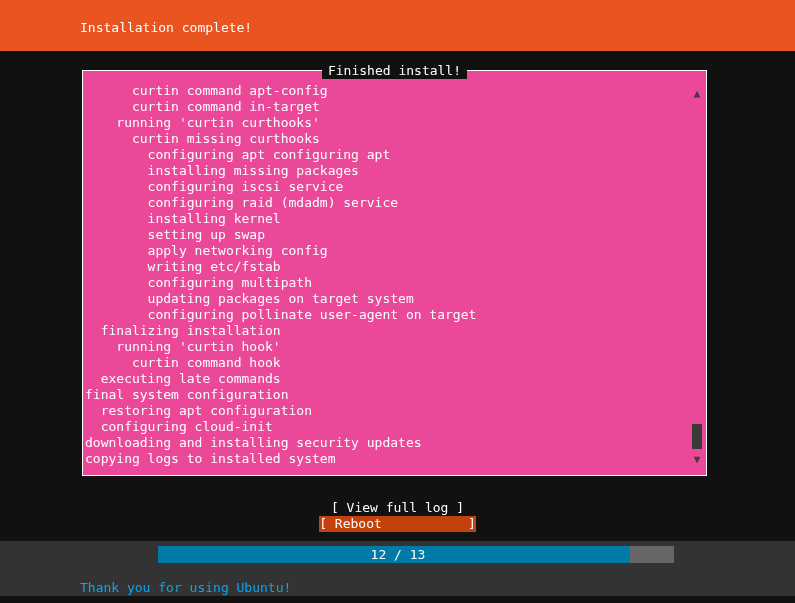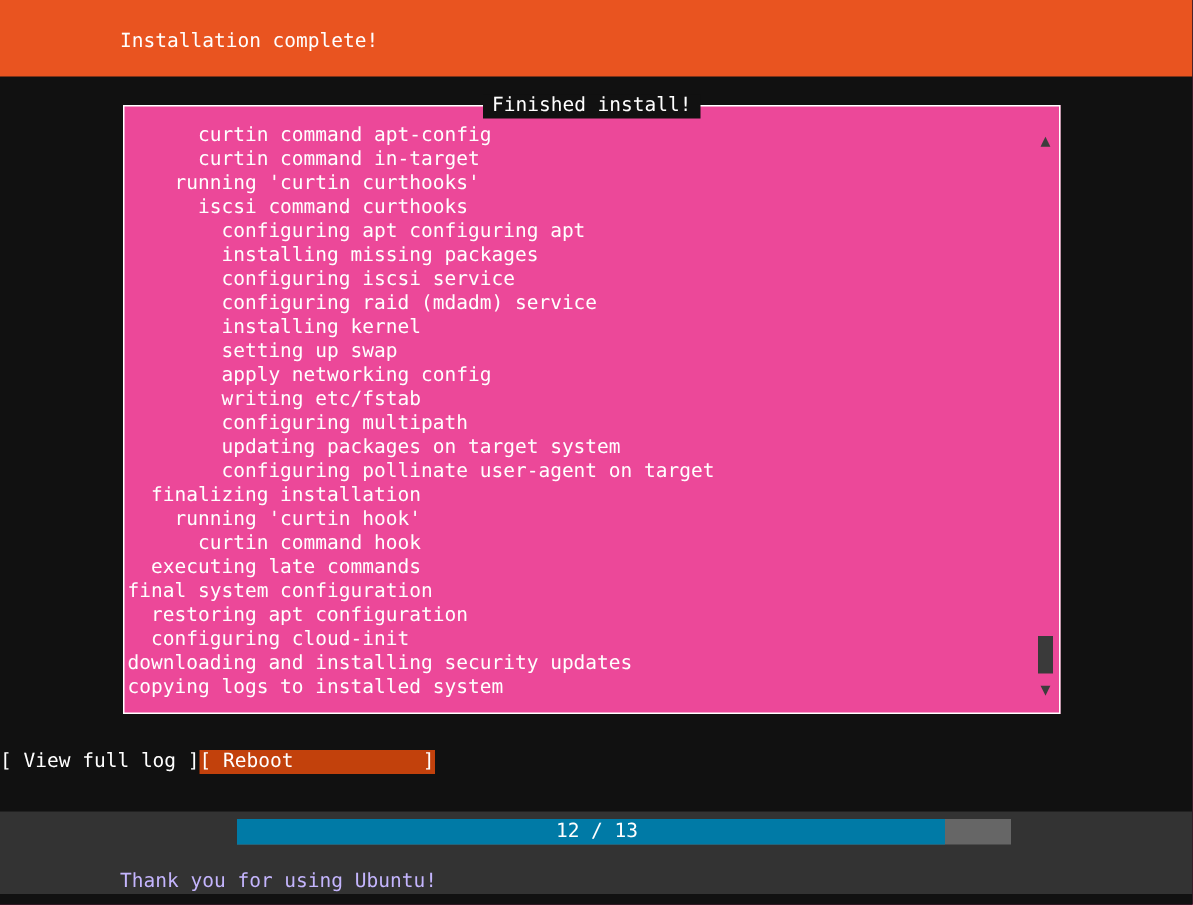--- a/index.html
+++ b/index.html
@@ -113,21 +113,21 @@
     background: #3a3a3a;
   }
 
   
   #buttons {
     position: absolute;
     left: 0;
     top: 500px;
     width: 795px;
     display: flex;
-    flex-direction: row;
+    flex-direction: column;
     align-items: center;
   }
   .term-button {
     font-size: 13px;
     line-height: 16px;
     white-space: pre;
     color: #ffffff;
     background: transparent;
     padding: 0;
     height: 16px;
@@ -171,21 +171,21 @@
     line-height: 17px;
     text-align: center;
     color: #ffffff;
     font-size: 13px;
     white-space: pre;
   }
   #footer-text {
     position: absolute;
     left: 80px;
     top: 580px;
-    color: #c4b5fd;
+    color: #0ea5e9;
     font-size: 13px;
     line-height: 16px;
     white-space: pre;
   }
   #bottom-strip {
     position: absolute;
     left: 0;
     top: 596px;
     width: 795px;
     height: 7px;
@@ -199,21 +199,21 @@
 
   <div id="header">
     <div id="header-title">Installation complete!</div>
   </div>
 
   <div id="log-panel">
     <div id="log-lines">
         <div class="log-line">      curtin command apt-config</div>
         <div class="log-line">      curtin command in-target</div>
         <div class="log-line">    running 'curtin curthooks'</div>
-        <div class="log-line">      iscsi command curthooks</div>
+        <div class="log-line">      curtin missing curthooks</div>
         <div class="log-line">        configuring apt configuring apt</div>
         <div class="log-line">        installing missing packages</div>
         <div class="log-line">        configuring iscsi service</div>
         <div class="log-line">        configuring raid (mdadm) service</div>
         <div class="log-line">        installing kernel</div>
         <div class="log-line">        setting up swap</div>
         <div class="log-line">        apply networking config</div>
         <div class="log-line">        writing etc/fstab</div>
         <div class="log-line">        configuring multipath</div>
         <div class="log-line">        updating packages on target system</div>

